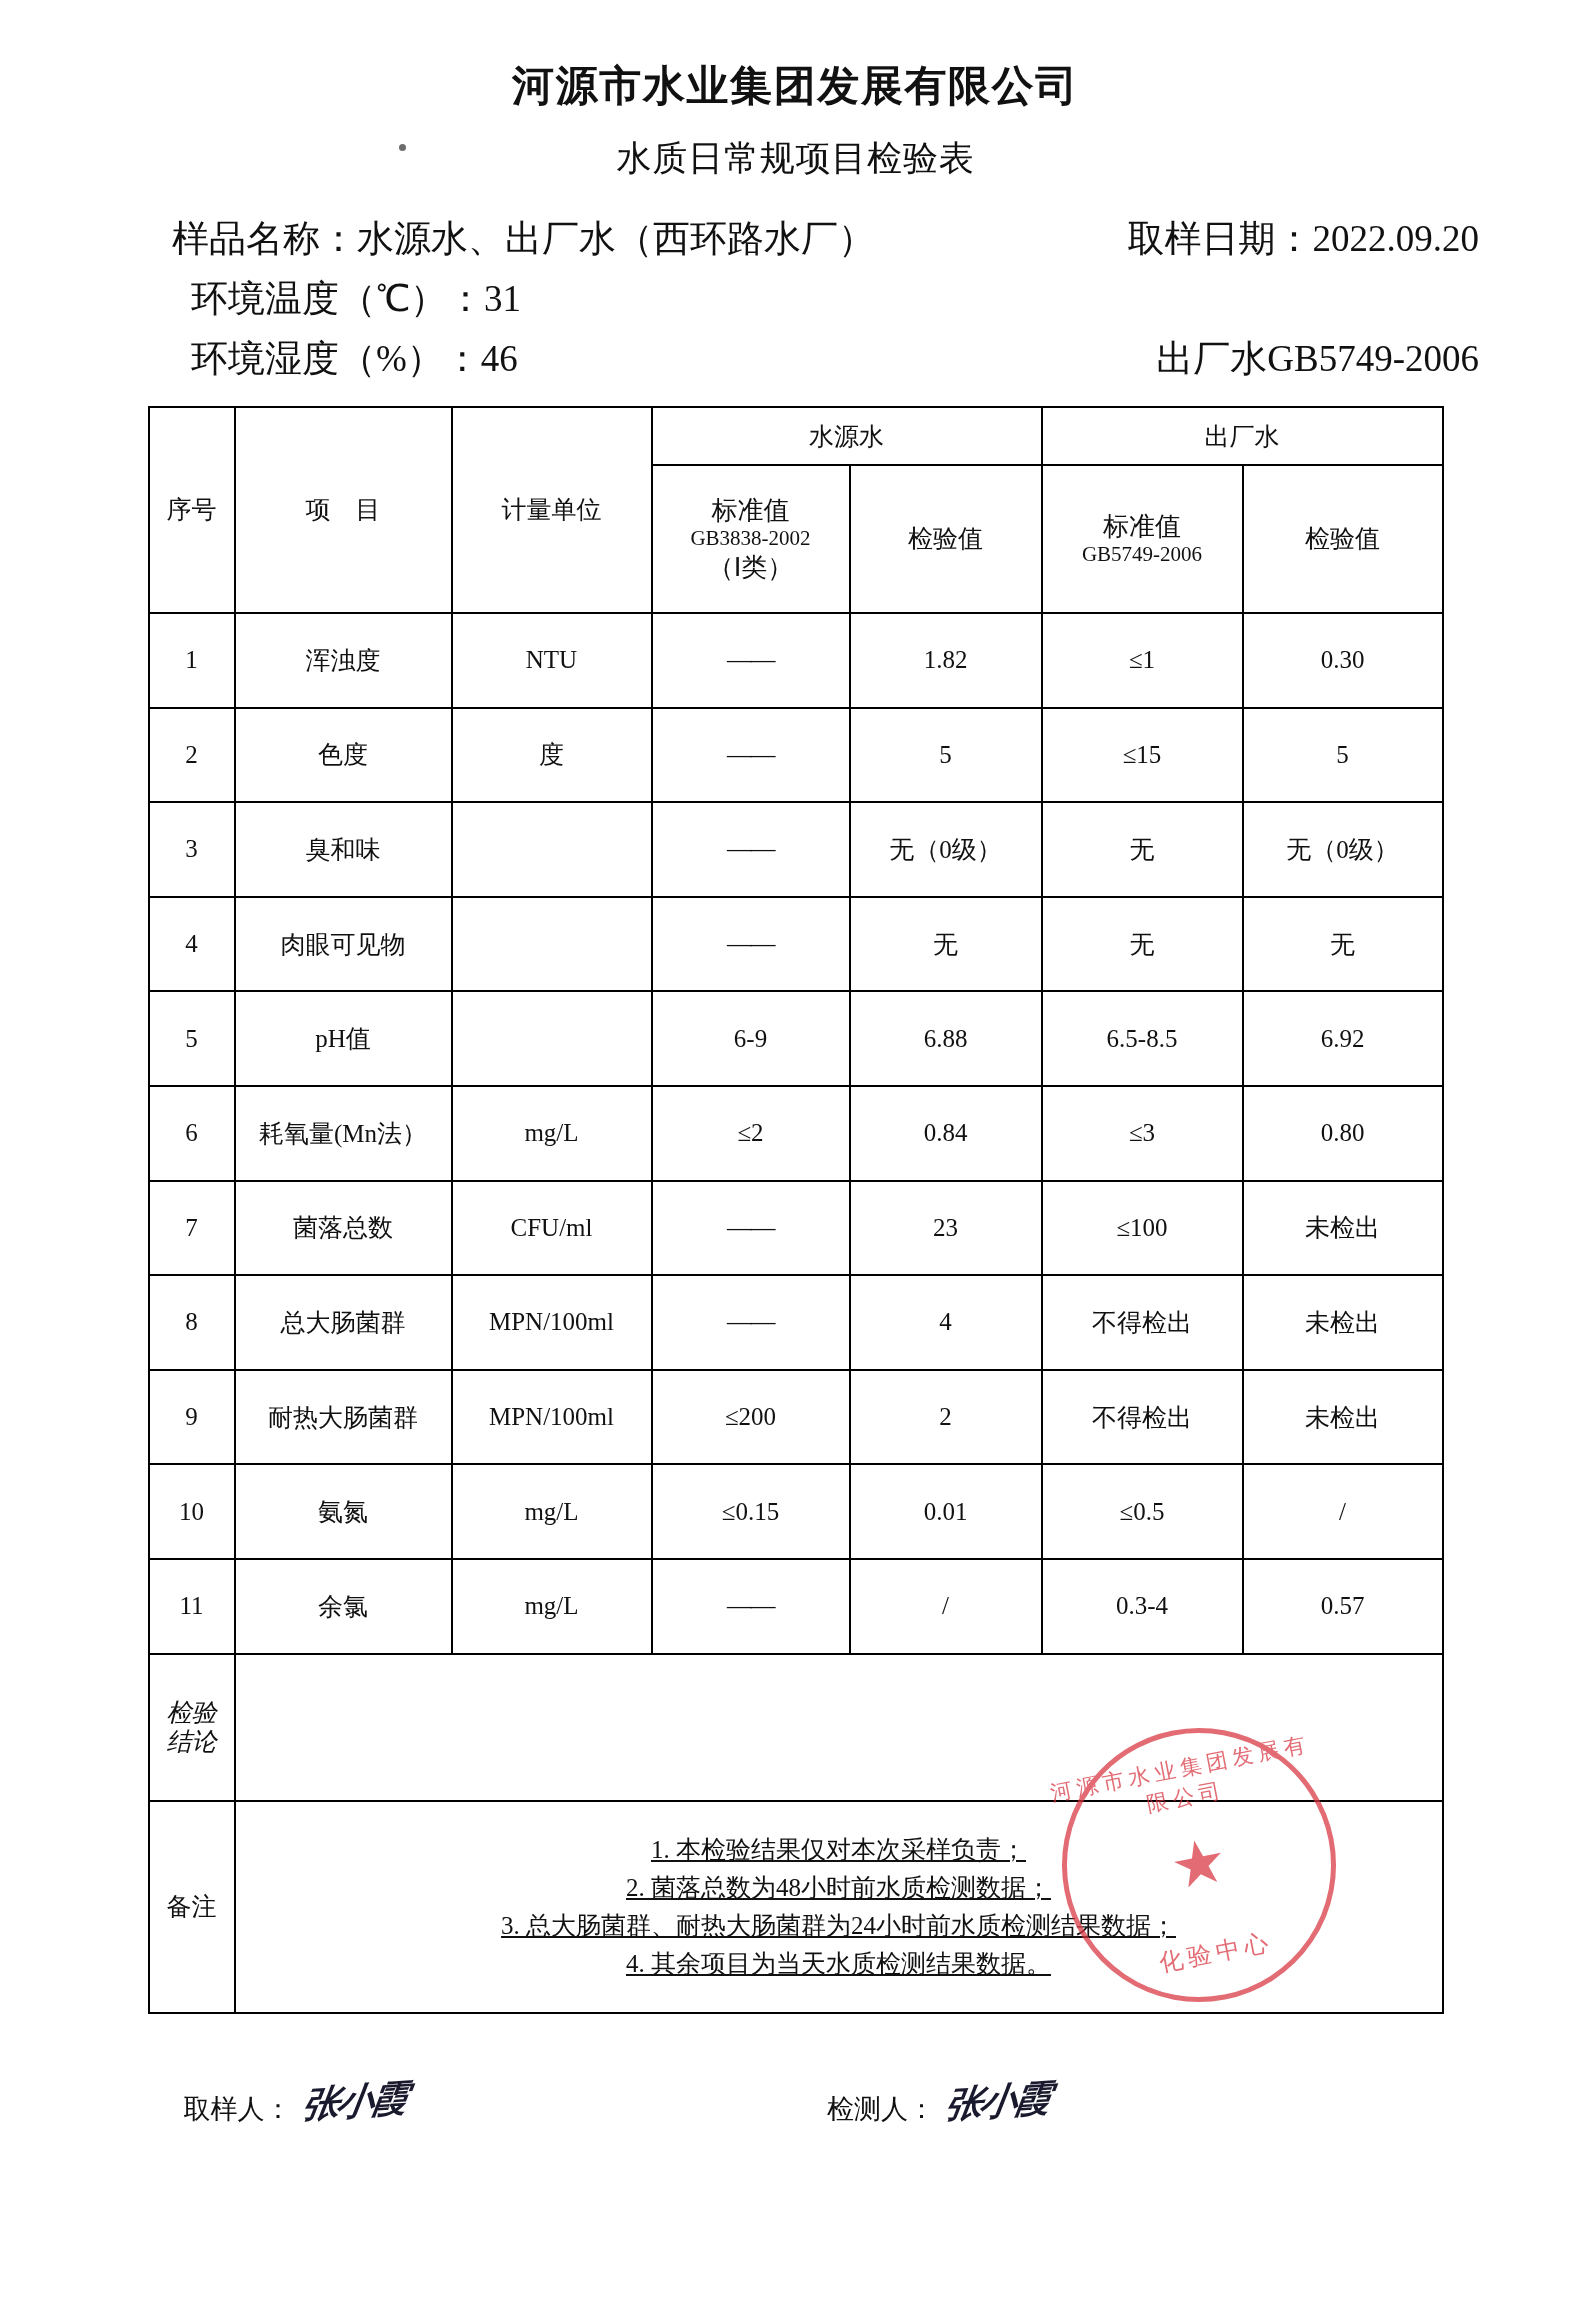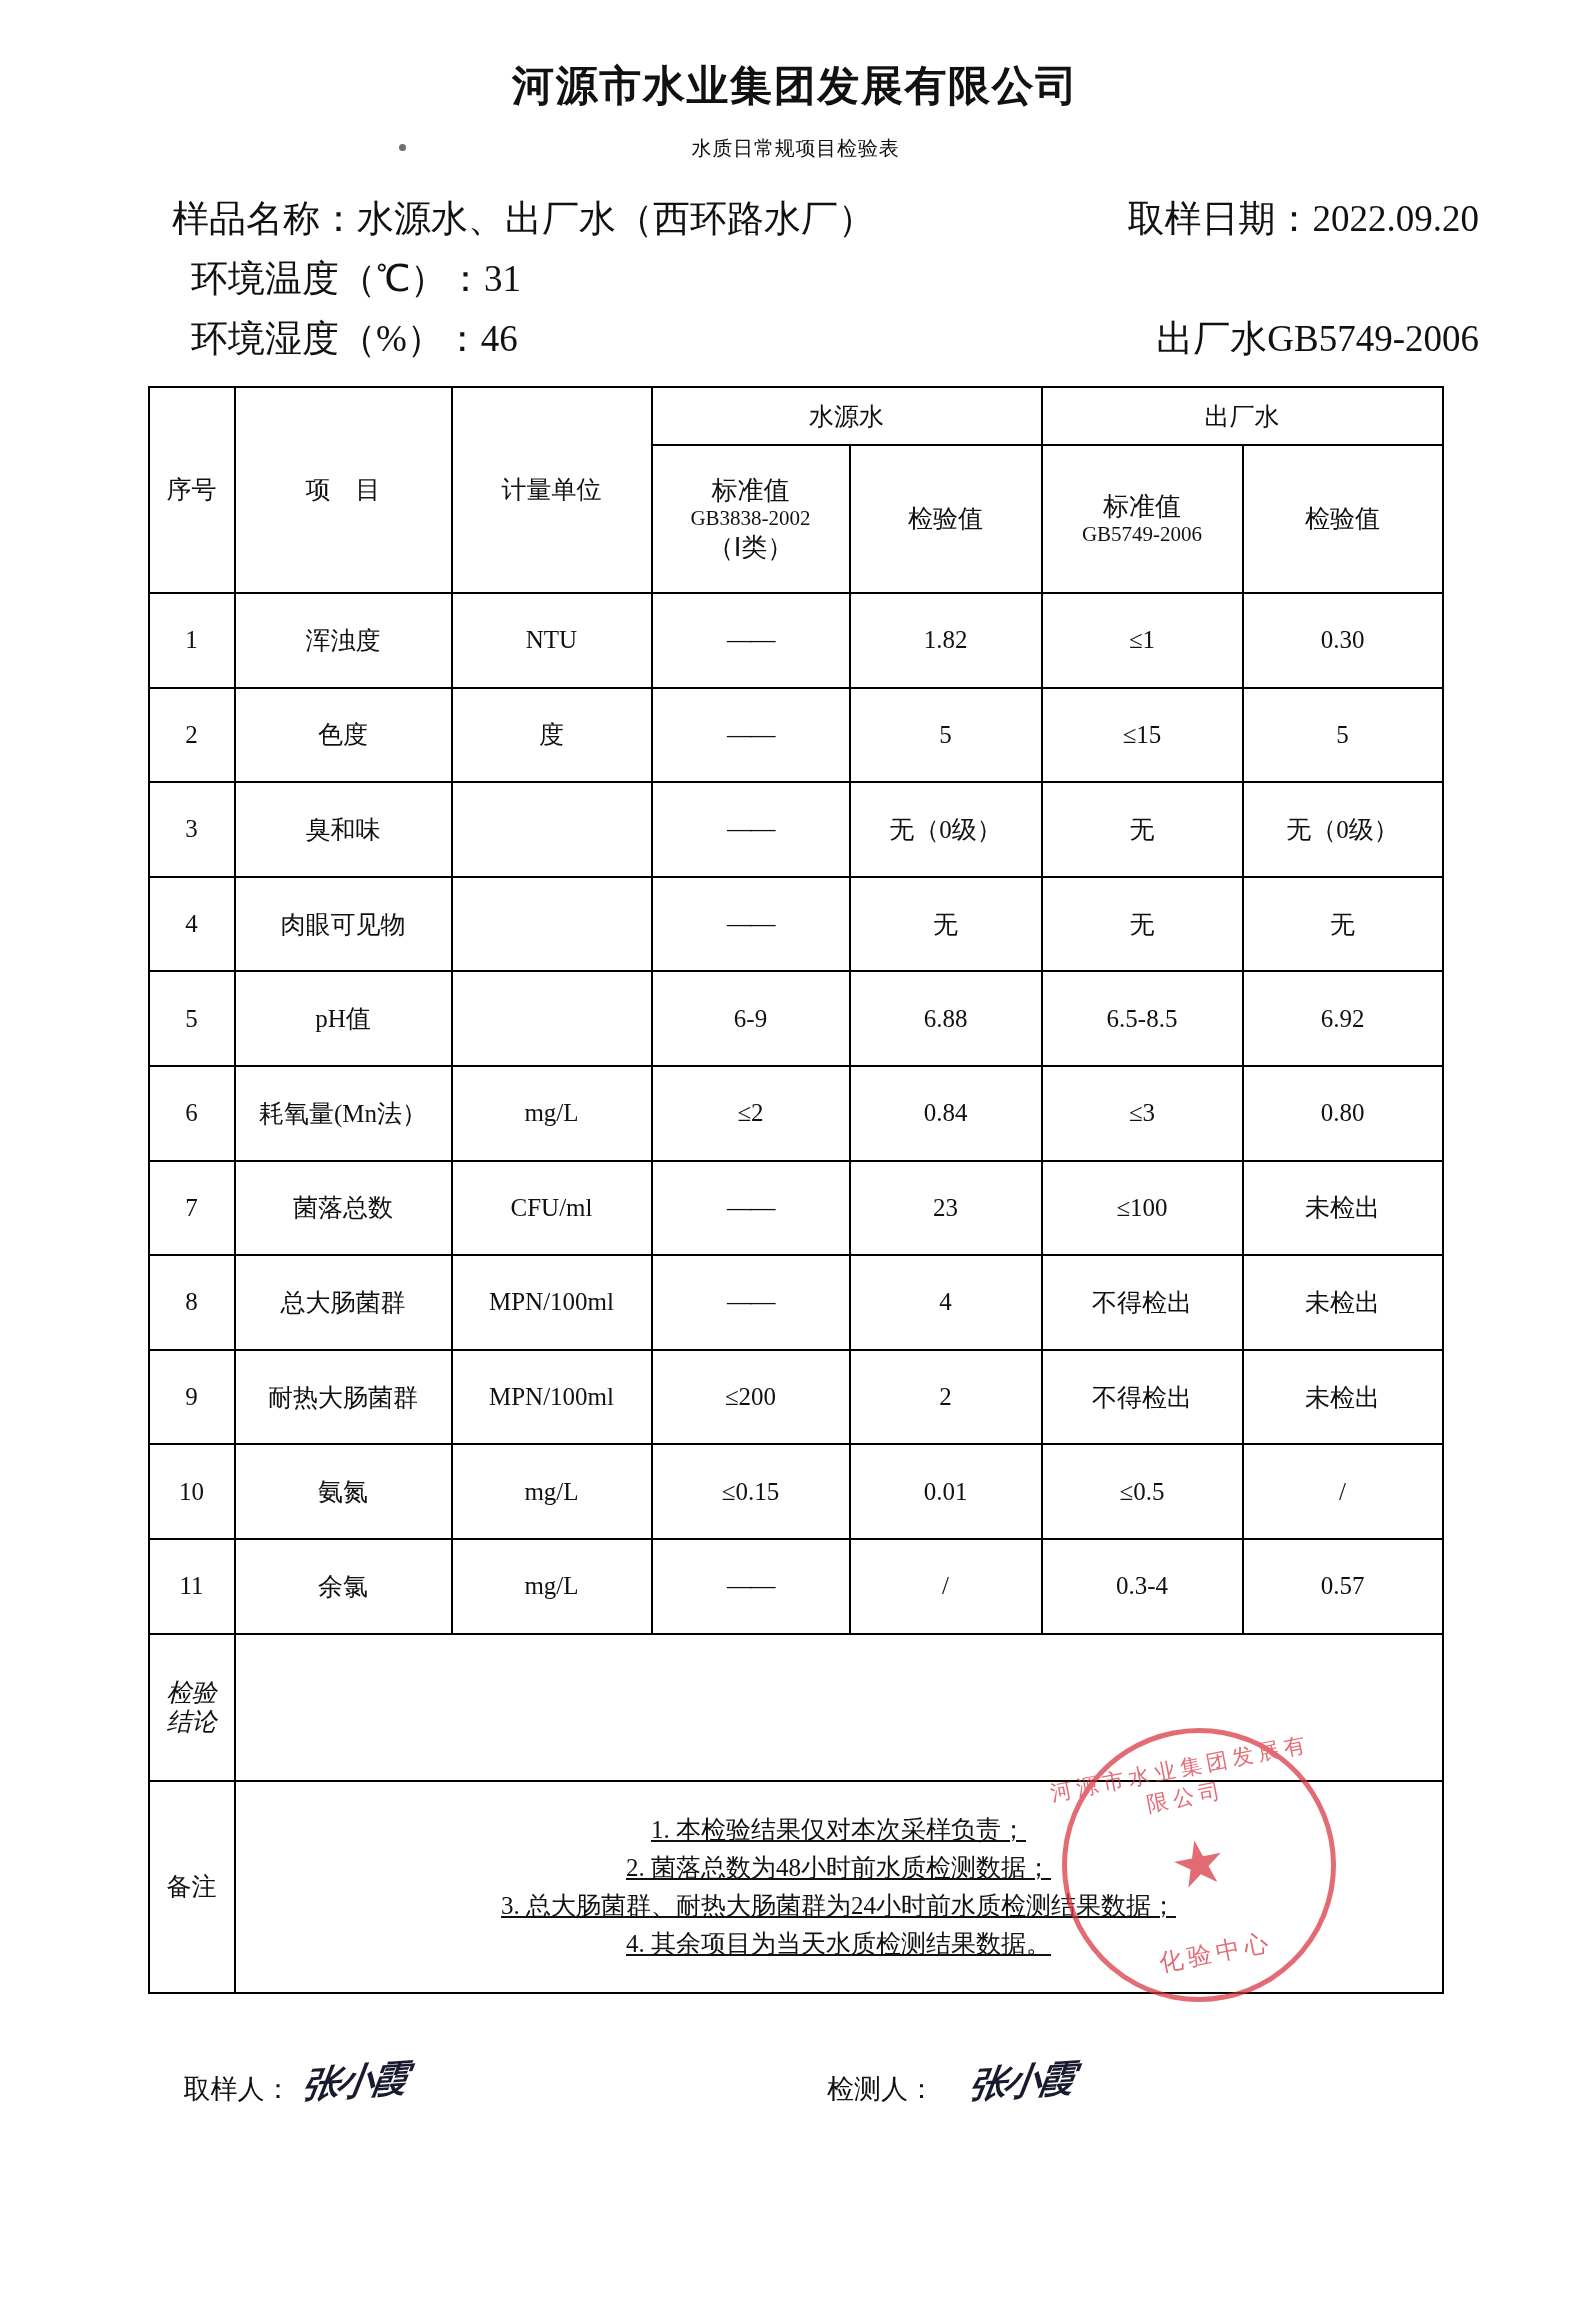--- a/index.html
+++ b/index.html
@@ -25,21 +25,21 @@
   .title-main {
     text-align: center;
     font-size: 42px;
     font-weight: bold;
     letter-spacing: 1.6px;
     margin-top: 58px;
     font-family: "Liberation Serif", serif;
   }
   .title-sub {
     text-align: center;
-    font-size: 20px;
+    font-size: 35px;
     margin-top: 21px;
     letter-spacing: 0.8px;
   }
   .meta {
     margin: 27px 0 0 0;
     padding: 0 112px 0 172px;
     font-size: 37px;
     line-height: 1.62;
   }
   .meta-row {
@@ -144,21 +144,21 @@
     margin: 35px auto 0 auto;
     width: 1294px;
     font-size: 27px;
     position: relative;
   }
   .sign-block {
     display: flex;
     align-items: flex-end;
   }
   .sign-block.first { margin-left: 35px; }
-  .sign-block.second { margin-left: 423px; gap: 24px; }
+  .sign-block.second { margin-left: 423px; }
   .sign-label { white-space: nowrap; margin-top: 42px; }
   .sign-script {
     font-family: "DejaVu Serif", serif;
     font-style: italic;
     font-size: 37px;
     transform: skewX(-12deg) rotate(-4deg);
     margin-left: 11.2px;
     color: #1a1a2e;
     letter-spacing: -3.2px;
     font-weight: bold;

